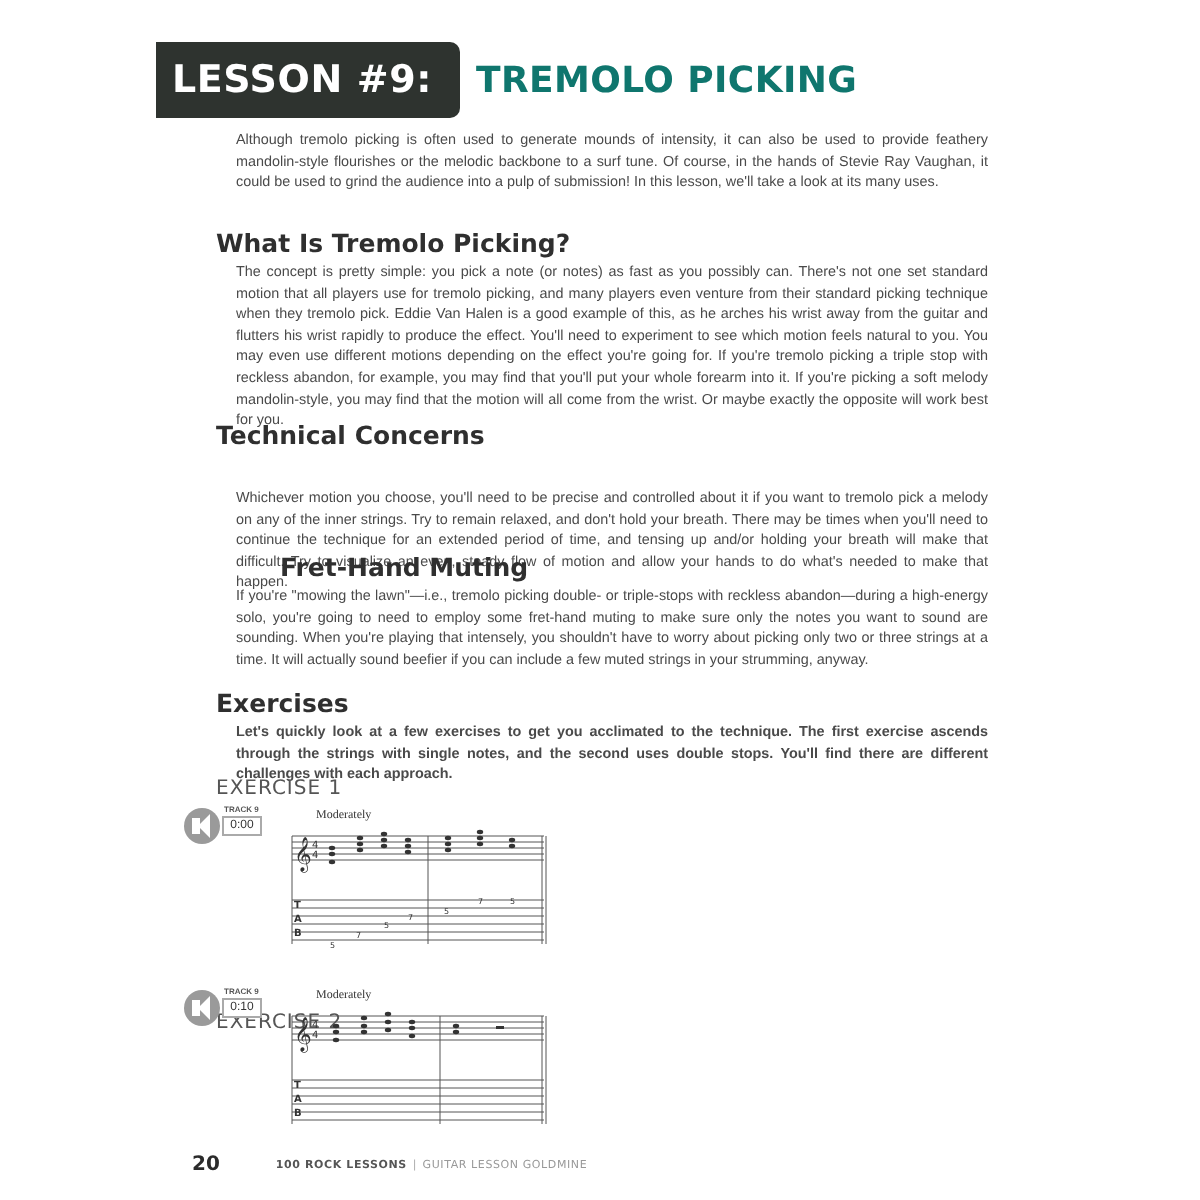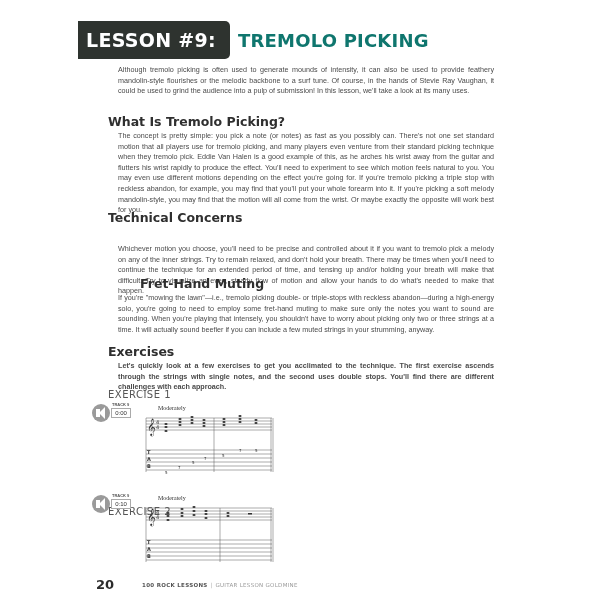--- a/index.html
+++ b/index.html
@@ -34,21 +34,21 @@
   .speaker::after { content: ""; position: absolute; left: 7px; top: 3px; border-top: 6px solid transparent; border-bottom: 6px solid transparent; border-right: 6px solid #fff; }
   .track-name { position: absolute; left: 20px; top: 0; font-size: 4px; color: #555; font-weight: bold; }
   .track-time { position: absolute; left: 19px; top: 6px; width: 20px; height: 10px; border: 1px solid #aaa; font-size: 6px; text-align: center; line-height: 8px; color: #333; background: #fff; }
 
   .notation { position: absolute; left: 144px; width: 130px; }
   .not1 { top: 405px; }
   .not2 { top: 495px; }
   .tempo { font-family: "Liberation Serif", serif; font-size: 6px; color: #333; margin-left: 14px; height: 9px; }
 
   .footer { position: absolute; top: 577px; left: 96px; display: flex; align-items: center; font-family: "DejaVu Sans", sans-serif; }
-  .page-num { font-weight: bold; font-size: 13px; color: #2b2b2b; margin-right: 28px; }
+  .page-num { font-weight: bold; font-size: 10px; color: #2b2b2b; margin-right: 28px; }
   .book-title { font-size: 5.5px; font-weight: bold; color: #555; letter-spacing: 0.3px; }
   .sep { font-size: 5.5px; color: #aaa; margin: 0 3px; }
   .series { font-size: 5.5px; color: #999; letter-spacing: 0.3px; }
 </style>
 </head>
 <body>
 
 <div class="header">
   <div class="lesson-tag">LESSON #9:</div>
   <div class="lesson-title">TREMOLO PICKING</div>

